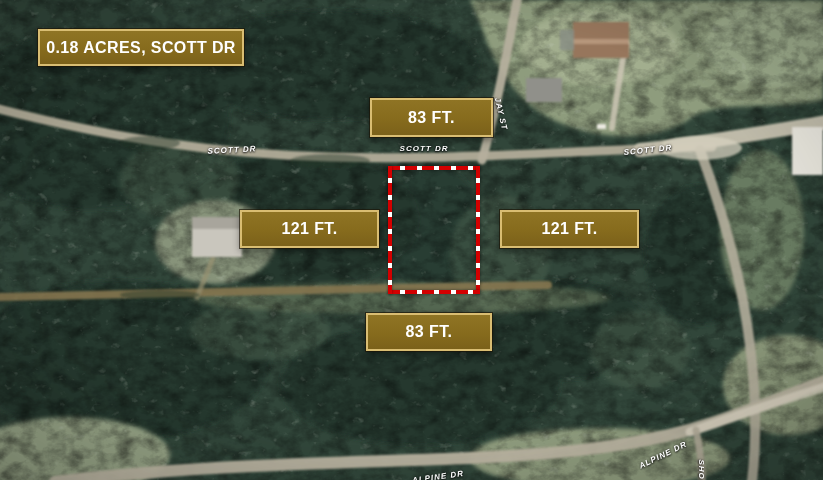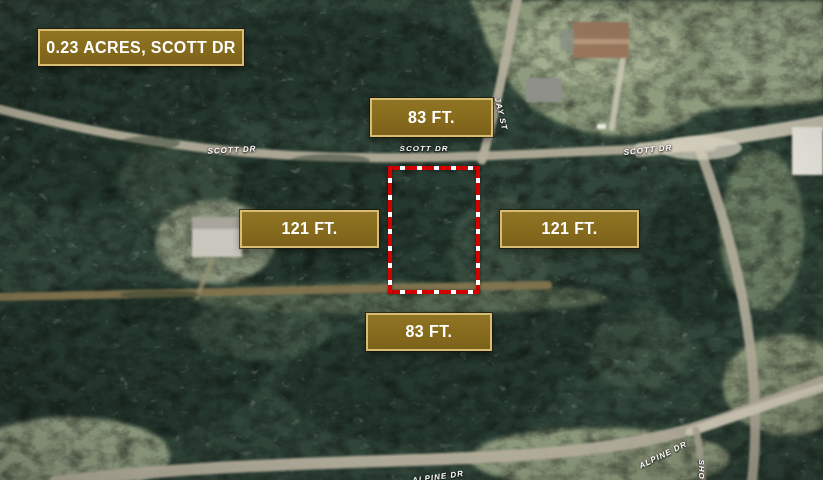--- a/index.html
+++ b/index.html
@@ -156,21 +156,21 @@
 
   <div class="street st-scott-left">SCOTT DR</div>
   <div class="street st-scott-center">SCOTT DR</div>
   <div class="street st-scott-right">SCOTT DR</div>
   <div class="street st-jay">JAY ST</div>
   <div class="street st-alpine-c">ALPINE DR</div>
   <div class="street st-alpine-r">ALPINE DR</div>
   <div class="street st-short">SHOR</div>
 
   <div class="badge badge-title">
-    <span>0.23 ACRES, SCOTT DR</span>
+    <span>0.18 ACRES, SCOTT DR</span>
   </div>
   <div class="badge badge-top">
     <span>83 FT.</span>
   </div>
   <div class="badge badge-left">
     <span>121 FT.</span>
   </div>
   <div class="badge badge-right">
     <span>121 FT.</span>
   </div>

